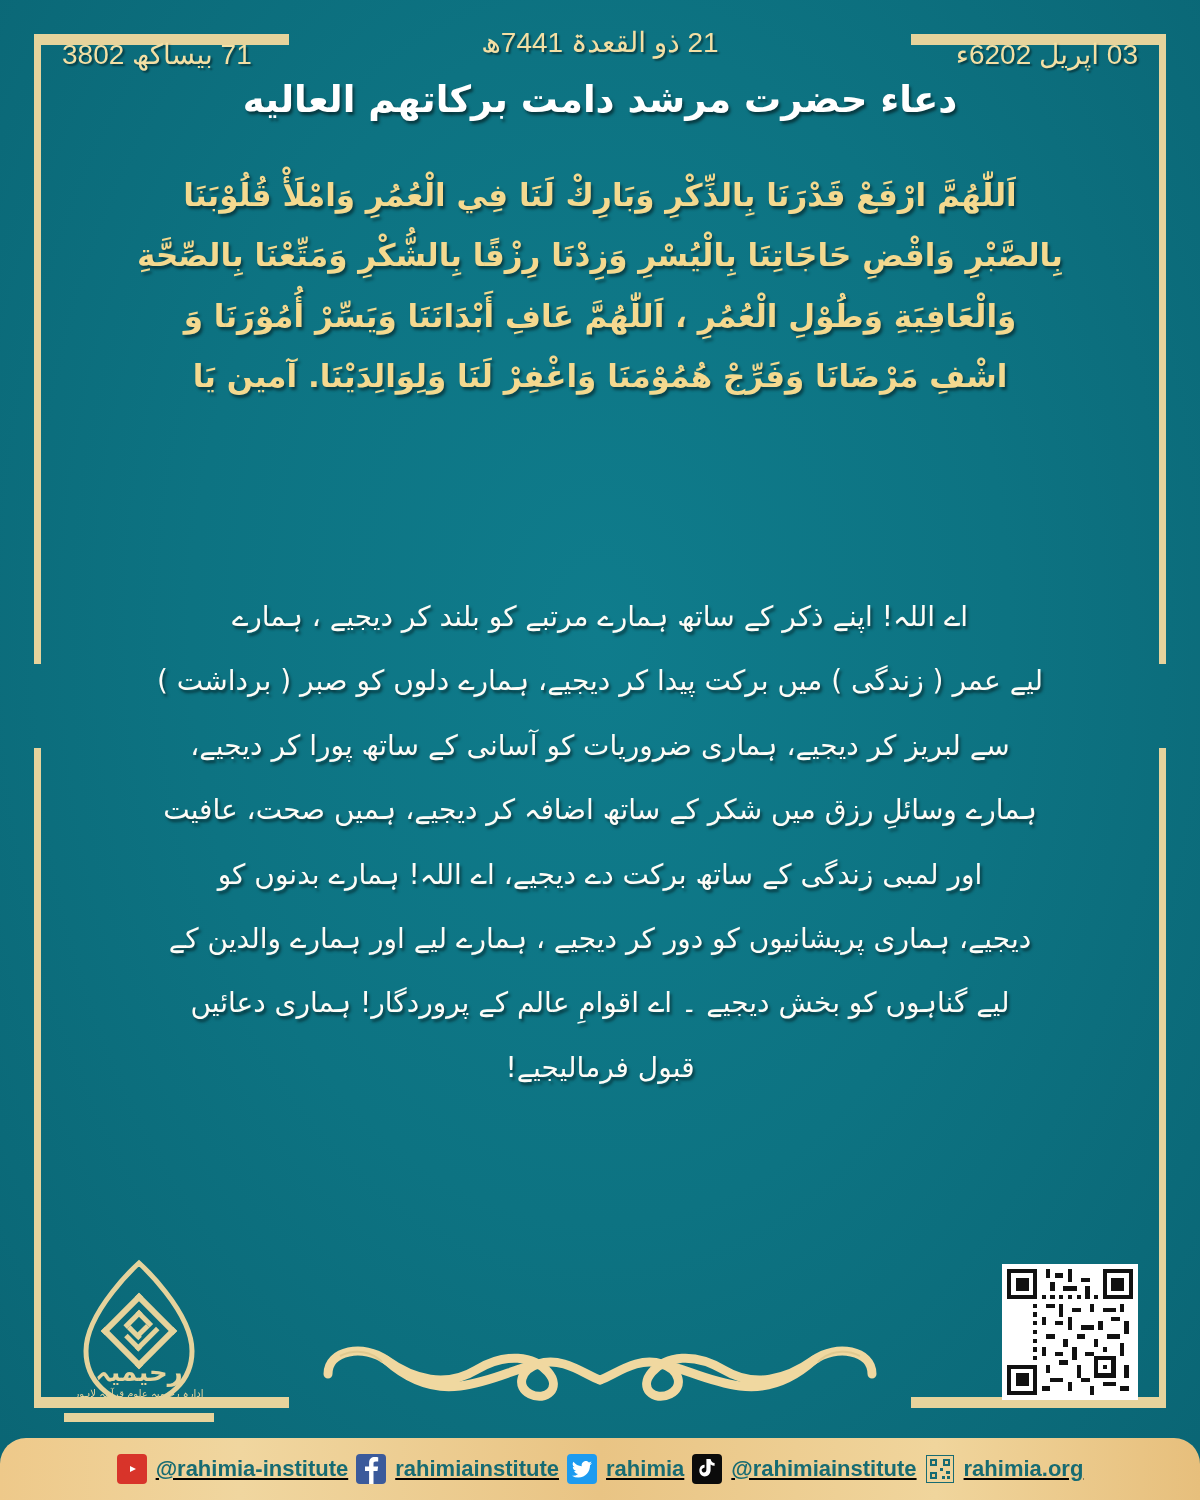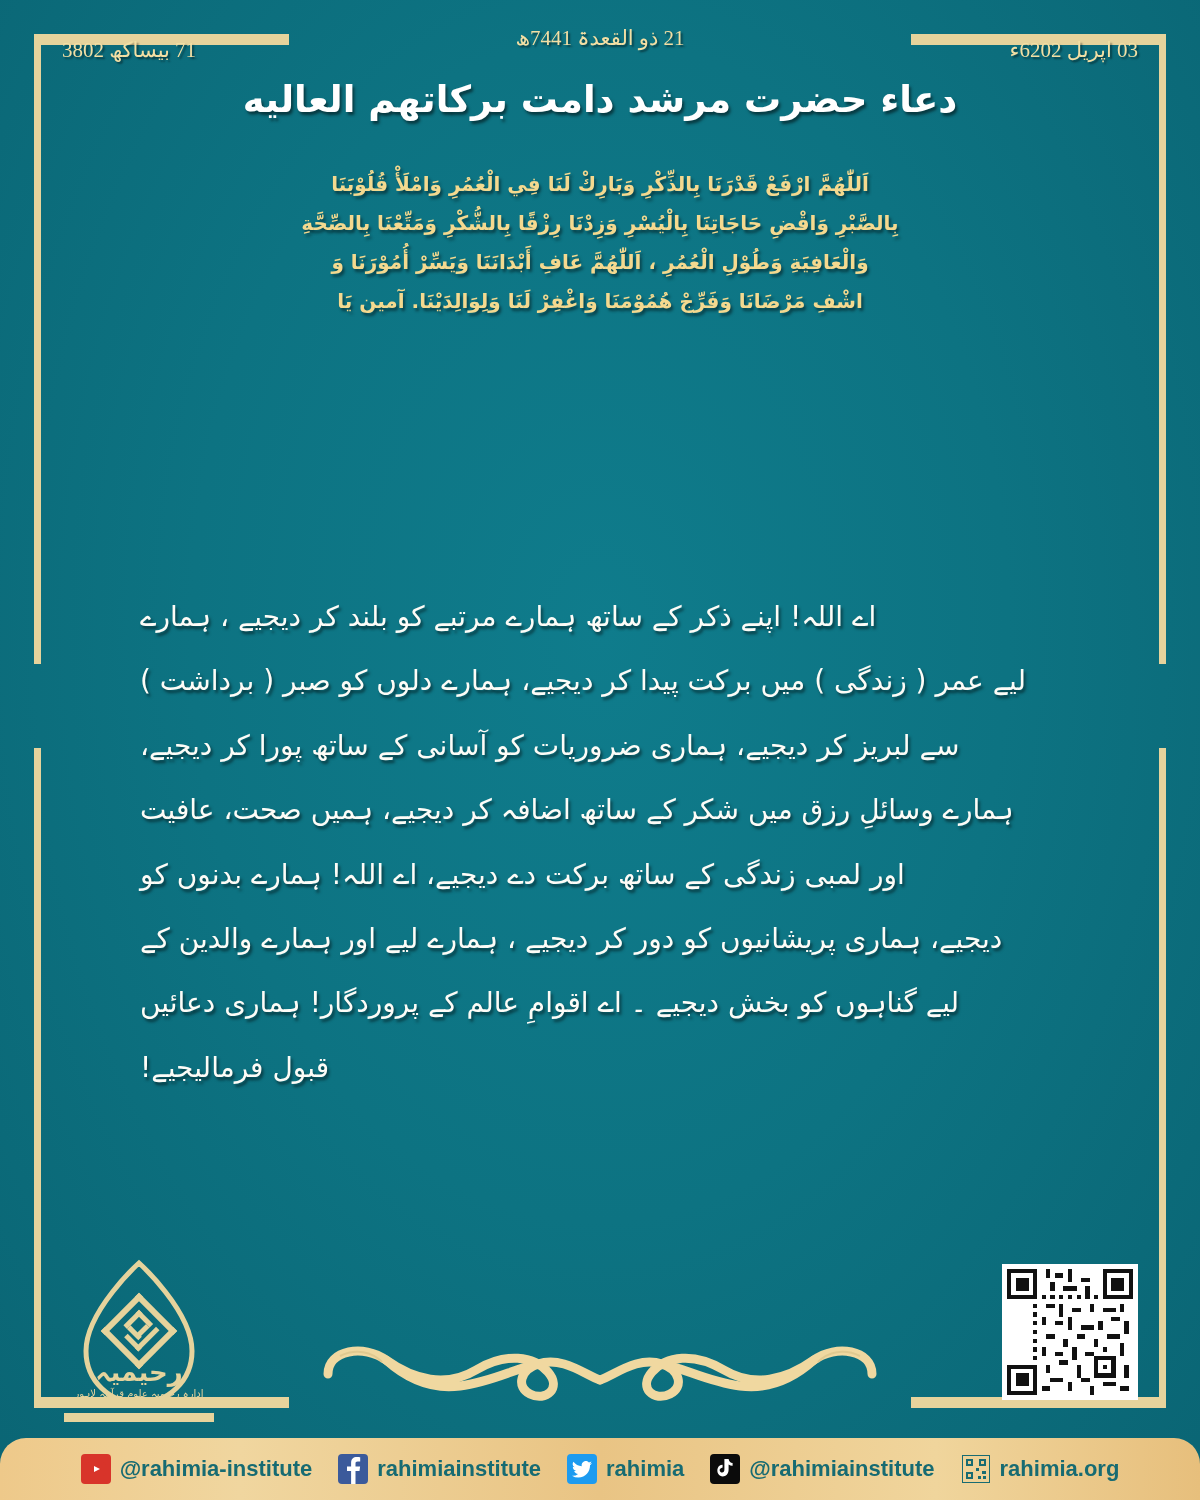--- a/index.html
+++ b/index.html
@@ -24,22 +24,22 @@
   .fr-bl-v { left:34px;  bottom:92px; width:7px;  height:660px; }
   .fr-bl-h { left:34px;  bottom:92px; width:255px; height:11px; }
   .fr-br-v { right:34px; bottom:92px; width:7px;  height:660px; }
   .fr-br-h { right:34px; bottom:92px; width:255px; height:11px; }
 
   
   .hdr { position:absolute; top:22px; left:0; right:0; height:60px; }
   .date {
     position:absolute; top:16px;
     color:#f3dfa4;
-    font-size:21px;
-    font-family:Liberation Serif, serif;
+    font-size:28px;
+    font-family:Liberation Sans, sans-serif;
     direction:rtl; unicode-bidi:bidi-override;
     text-shadow:2px 2px 2px rgba(0,0,0,.45);
     white-space:nowrap;
   }
   .date-left  { left:62px; }
   .date-right { right:62px; }
   .date-center{ left:50%; transform:translateX(-50%); top:4px; }
 
   .title {
     position:absolute; top:78px; left:0; right:0;
@@ -54,32 +54,32 @@
   }
 
   
   .arabic {
     position:absolute;
     top:165px; left:110px; right:110px;
     text-align:center;
     direction:rtl;
     color:#f4d98f;
     font-family:"DejaVu Sans", sans-serif;
-    font-size:20px;
+    font-size:31px;
     font-weight:bold;
     line-height:1.95;
     text-shadow:2px 3px 3px rgba(0,0,0,.45);
   }
   .arabic .ln { display:block; }
 
   
   .urdu {
     position:absolute;
     top:585px; left:140px; right:140px;
-    text-align:left;
+    text-align:center;
     direction:rtl;
     color:#fdfcf7;
     font-family:"DejaVu Sans", sans-serif;
     font-size:28px;
     line-height:2.3;
     text-shadow:2px 3px 3px rgba(0,0,0,.5);
   }
   .urdu .ln { display:block; }
 
   
@@ -92,22 +92,23 @@
   
   .qr { position:absolute; right:62px; bottom:100px; width:136px; height:136px; background:#fff; padding:5px; }
   .qr svg { display:block; }
 
   
   .footer {
     position:absolute; left:0; right:0; bottom:0; height:62px;
     background:linear-gradient(90deg,#eec98a 0%,#f0d69f 20%,#e9c484 50%,#f0d59c 78%,#e7bf7c 100%);
     border-radius:26px 26px 0 0;
     display:flex; align-items:center; justify-content:center;
-    gap:26px;
+    gap:8px;
     padding:0 28px;
+    text-decoration:underline;
   }
   .social { display:flex; align-items:center; gap:9px; }
   .social .ic {
     width:30px; height:30px; border-radius:4px;
     display:flex; align-items:center; justify-content:center;
     flex:0 0 auto;
   }
   .social .tx {
     color:#176b72; font-size:22px; font-weight:bold;
     font-family:"Liberation Sans", sans-serif;

